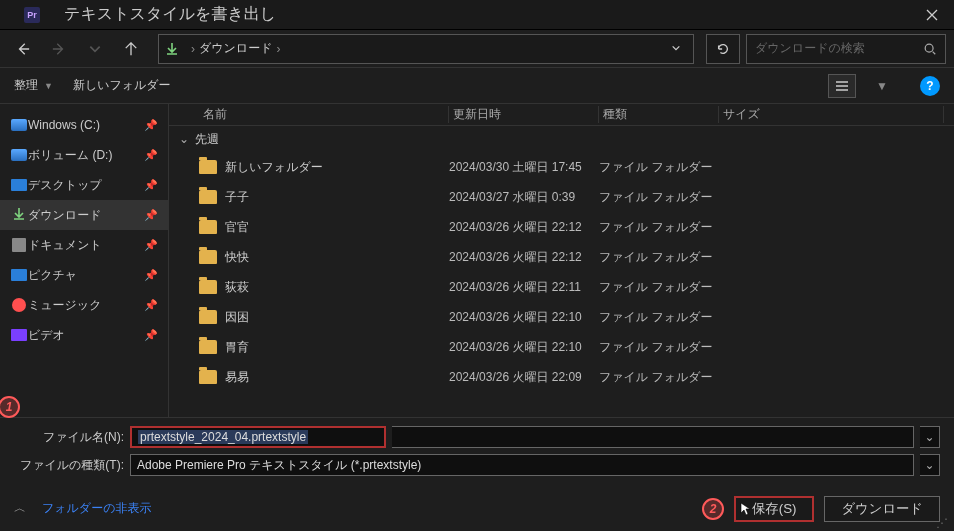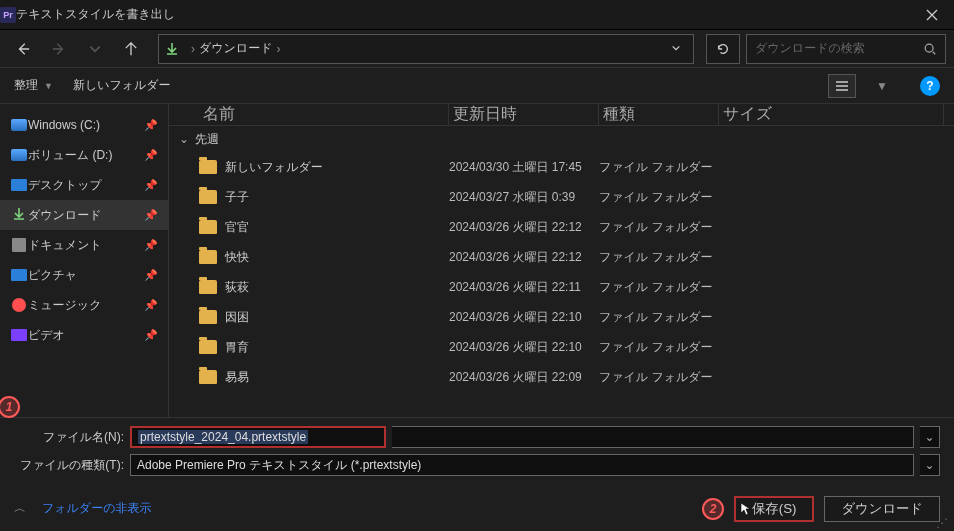--- a/index.html
+++ b/index.html
@@ -1,21 +1,21 @@
 <!DOCTYPE html>
 <html><head>
 <meta charset="utf-8">
 <style>
 * { margin: 0; padding: 0; box-sizing: border-box; font-family: "Segoe UI", "Yu Gothic UI", sans-serif; }
 body { background: #1e1e1e; color: #ccc; width: 954px; height: 531px; overflow: hidden; font-size: 12px; }
 .dialog { display: flex; flex-direction: column; height: 100%; }
 
 .titlebar { display: flex; align-items: center; height: 30px; background: #1a1a1a; border-bottom: 1px solid #000; }
-.titlebar .app-icon { width: 16px; height: 16px; background: #2a2a5a; color: #c9a3ff; font-size: 9px; font-weight: bold; display: inline-flex; align-items: center; justify-content: center; margin: 0 0; border-radius: 2px; }
-.titlebar .title { flex: 1; font-size: 12px; color: #ccc; }
+.titlebar .app-icon { width: 16px; height: 16px; background: #2a2a5a; color: #c9a3ff; font-size: 9px; font-weight: bold; display: inline-flex; align-items: center; justify-content: center; margin: 0 24px; border-radius: 2px; }
+.titlebar .title { flex: 1; font-size: 16px; color: #ccc; }
 .titlebar .close { width: 45px; height: 30px; display: flex; align-items: center; justify-content: center; color: #ccc; }
 .titlebar .close svg { width: 12px; height: 12px; }
 
 .navbar { display: flex; align-items: center; height: 38px; padding: 6px 8px; gap: 6px; border-bottom: 1px solid #333; }
 .nav-btn { width: 30px; height: 28px; display: flex; align-items: center; justify-content: center; color: #ccc; background: transparent; border: none; }
 .nav-btn svg { width: 14px; height: 14px; }
 .nav-btn.disabled { color: #555; }
 .addr-bar { flex: 1; display: flex; align-items: center; height: 30px; border: 1px solid #555; background: #1a1a1a; padding: 0 6px; margin: 0 6px; }
 .addr-bar .dl-icon { color: #7fd37f; margin-right: 8px; display:flex; align-items:center; }
 .addr-bar .dl-icon svg { width:14px; height:14px; }
@@ -46,21 +46,21 @@
 .ic-dl { color:#7fd37f; }
 .ic-dl svg { width:14px; height:14px; }
 .ic-doc { width:14px; height:14px; background:#888; border-radius:1px; }
 .ic-pic { width:16px; height:12px; background:#2a7fd9; border-radius:1px; }
 .ic-music { width:14px; height:14px; background:#ff4f4f; border-radius:50%; }
 .ic-video { width:16px; height:12px; background:#7a3fff; border-radius:1px; }
 
 .divider { width: 1px; background: #333; }
 
 .content { flex: 1; display: flex; flex-direction: column; overflow: hidden; }
-.col-header { display: flex; align-items: center; height: 22px; padding: 0 10px 0 30px; border-bottom: 1px solid #333; font-size: 16px; color:#aaa; }
+.col-header { display: flex; align-items: center; height: 22px; padding: 0 10px 0 30px; border-bottom: 1px solid #333; font-size: 12px; color:#aaa; }
 .col-header > div { border-right: 1px solid #333; padding-left:4px; }
 .col-name { width: 250px; }
 .col-date { width: 150px; }
 .col-type { width: 120px; }
 .col-size { flex: 1; }
 .file-list { flex: 1; overflow-y: auto; padding-bottom: 4px; }
 .group-row { display: flex; align-items: center; height: 26px; padding: 0 10px; gap: 6px; }
 .group-row .chev { color:#aaa; }
 .file-row { display: flex; align-items: center; height: 30px; padding: 0 10px 0 30px; }
 .file-row .folder-icon { width: 18px; height: 14px; background: #e3b24d; border-radius: 2px 2px 1px 1px; margin-right: 8px; position: relative; }

